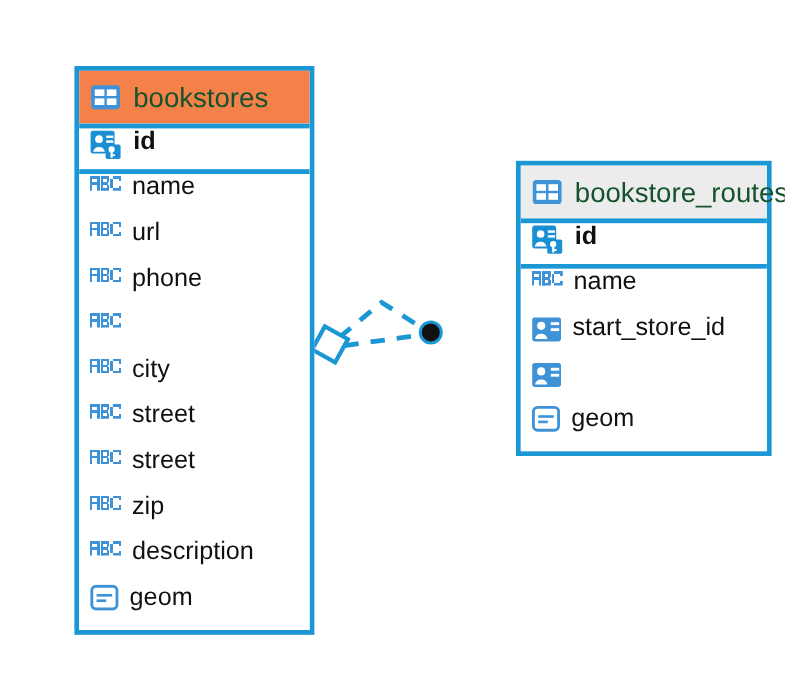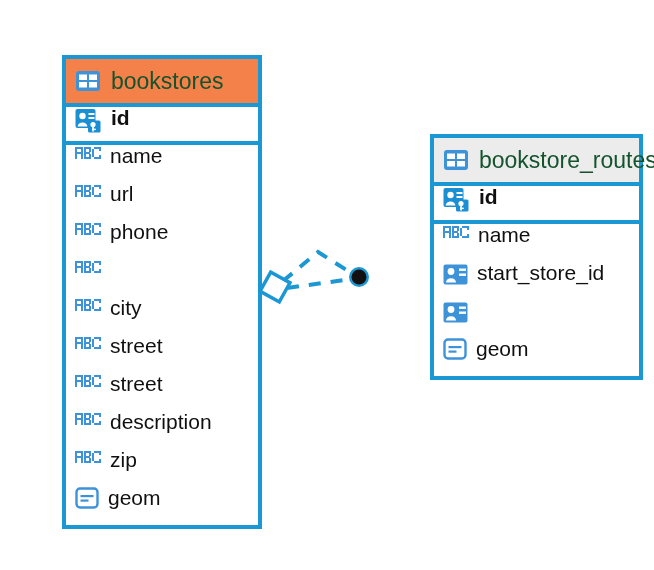--- a/index.html
+++ b/index.html
@@ -345,46 +345,46 @@
               <rect x="14" y="9" width="2" height="3"></rect>
                 <rect x="9" y="12" width="7" height="2"></rect>
               <rect x="19" y="2" width="7" height="2"></rect>
                 <rect x="17" y="4" width="2" height="8"></rect>
               <rect x="19" y="12" width="7" height="2"></rect>
                 <rect x="24" y="4" width="2" height="2"></rect>
               <rect x="24" y="10" width="2" height="2"></rect>
             </g>
           </svg>
         </span>
+        <span class="field-label">zip</span>
+      </div>
+
+      <div class="field-row">
+        <span class="icon icon-abc">
+          <svg viewBox="0 0 26 14" width="26" height="14" shape-rendering="crispEdges">
+            <g fill="#3E93D8">
+              <rect x="0" y="2" width="8" height="2"></rect>
+                <rect x="0" y="4" width="2" height="10"></rect>
+              <rect x="6" y="4" width="2" height="10"></rect>
+                <rect x="2" y="7" width="4" height="2"></rect>
+              <rect x="9" y="2" width="7" height="2"></rect>
+                <rect x="9" y="4" width="2" height="10"></rect>
+              <rect x="14" y="4" width="2" height="3"></rect>
+                <rect x="11" y="7" width="4" height="2"></rect>
+              <rect x="14" y="9" width="2" height="3"></rect>
+                <rect x="9" y="12" width="7" height="2"></rect>
+              <rect x="19" y="2" width="7" height="2"></rect>
+                <rect x="17" y="4" width="2" height="8"></rect>
+              <rect x="19" y="12" width="7" height="2"></rect>
+                <rect x="24" y="4" width="2" height="2"></rect>
+              <rect x="24" y="10" width="2" height="2"></rect>
+            </g>
+          </svg>
+        </span>
         <span class="field-label">description</span>
-      </div>
-
-      <div class="field-row">
-        <span class="icon icon-abc">
-          <svg viewBox="0 0 26 14" width="26" height="14" shape-rendering="crispEdges">
-            <g fill="#3E93D8">
-              <rect x="0" y="2" width="8" height="2"></rect>
-                <rect x="0" y="4" width="2" height="10"></rect>
-              <rect x="6" y="4" width="2" height="10"></rect>
-                <rect x="2" y="7" width="4" height="2"></rect>
-              <rect x="9" y="2" width="7" height="2"></rect>
-                <rect x="9" y="4" width="2" height="10"></rect>
-              <rect x="14" y="4" width="2" height="3"></rect>
-                <rect x="11" y="7" width="4" height="2"></rect>
-              <rect x="14" y="9" width="2" height="3"></rect>
-                <rect x="9" y="12" width="7" height="2"></rect>
-              <rect x="19" y="2" width="7" height="2"></rect>
-                <rect x="17" y="4" width="2" height="8"></rect>
-              <rect x="19" y="12" width="7" height="2"></rect>
-                <rect x="24" y="4" width="2" height="2"></rect>
-              <rect x="24" y="10" width="2" height="2"></rect>
-            </g>
-          </svg>
-        </span>
-        <span class="field-label">zip</span>
       </div>
 
       <div class="field-row">
         <span class="icon icon-geom">
           <svg viewBox="0 0 24 22" width="24" height="22">
             <rect x="1.5" y="1.5" width="21" height="19" rx="3.5" fill="#ffffff" stroke="#3E93D8" stroke-width="2.4"></rect>
             <rect x="5.5" y="8" width="13" height="2.2" fill="#3E93D8"></rect>
             <rect x="5.5" y="12.5" width="8" height="2.2" fill="#3E93D8"></rect>
           </svg>
         </span>

